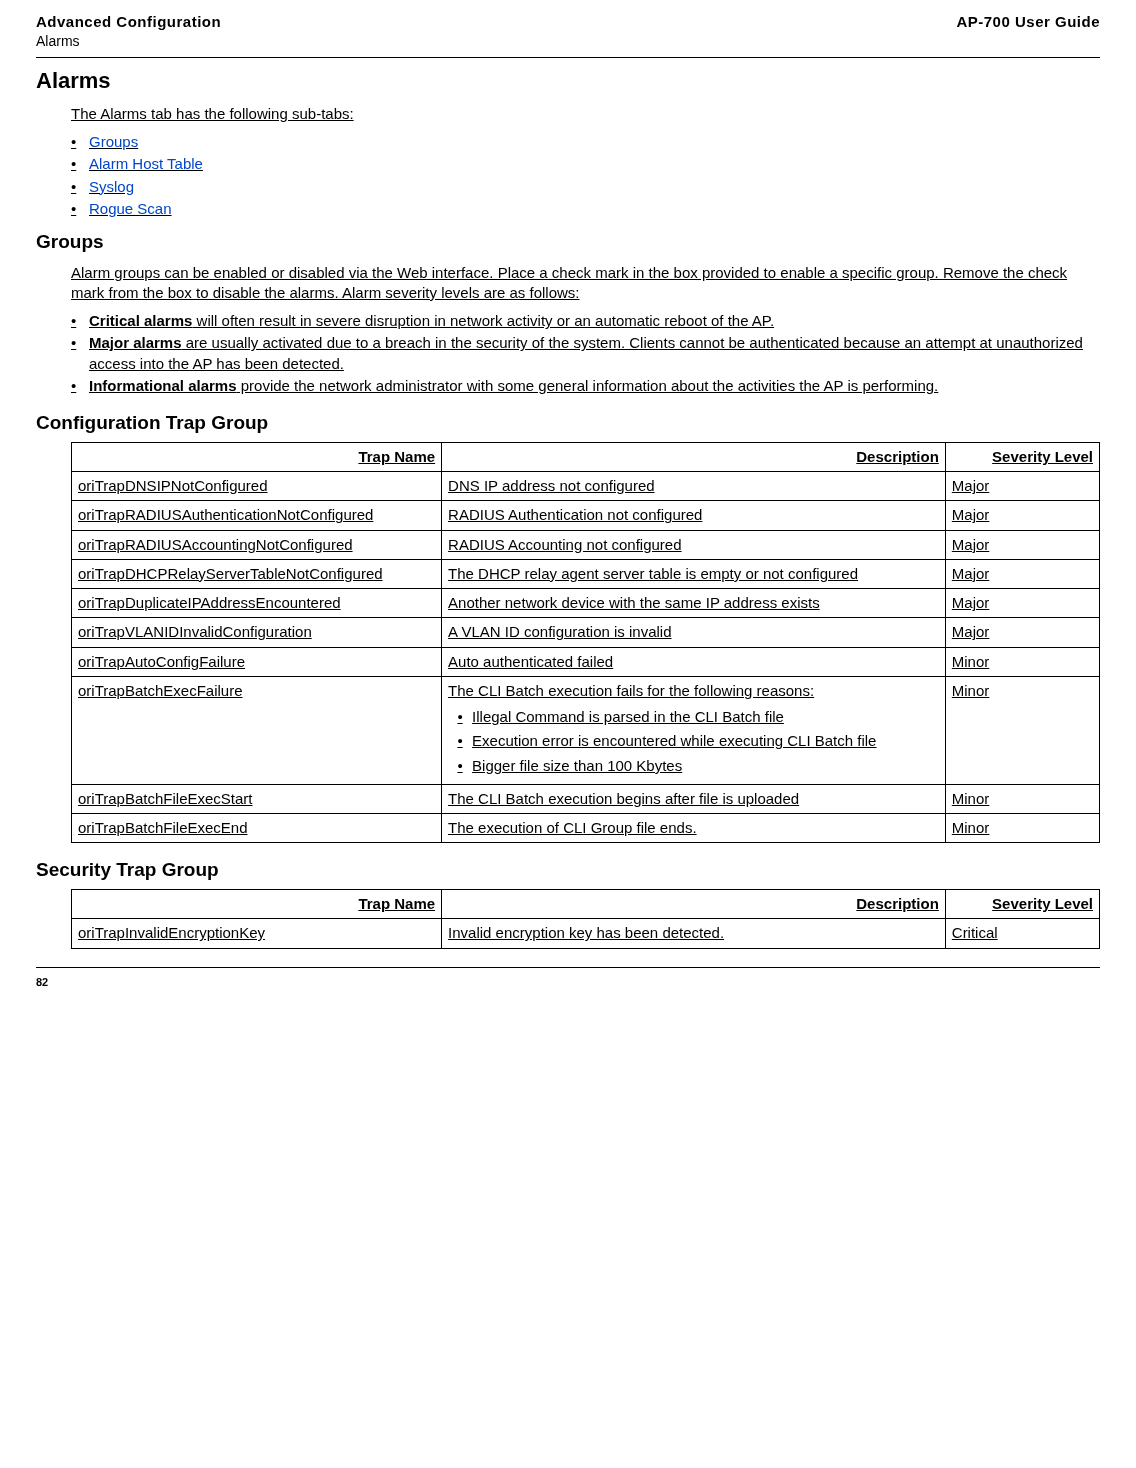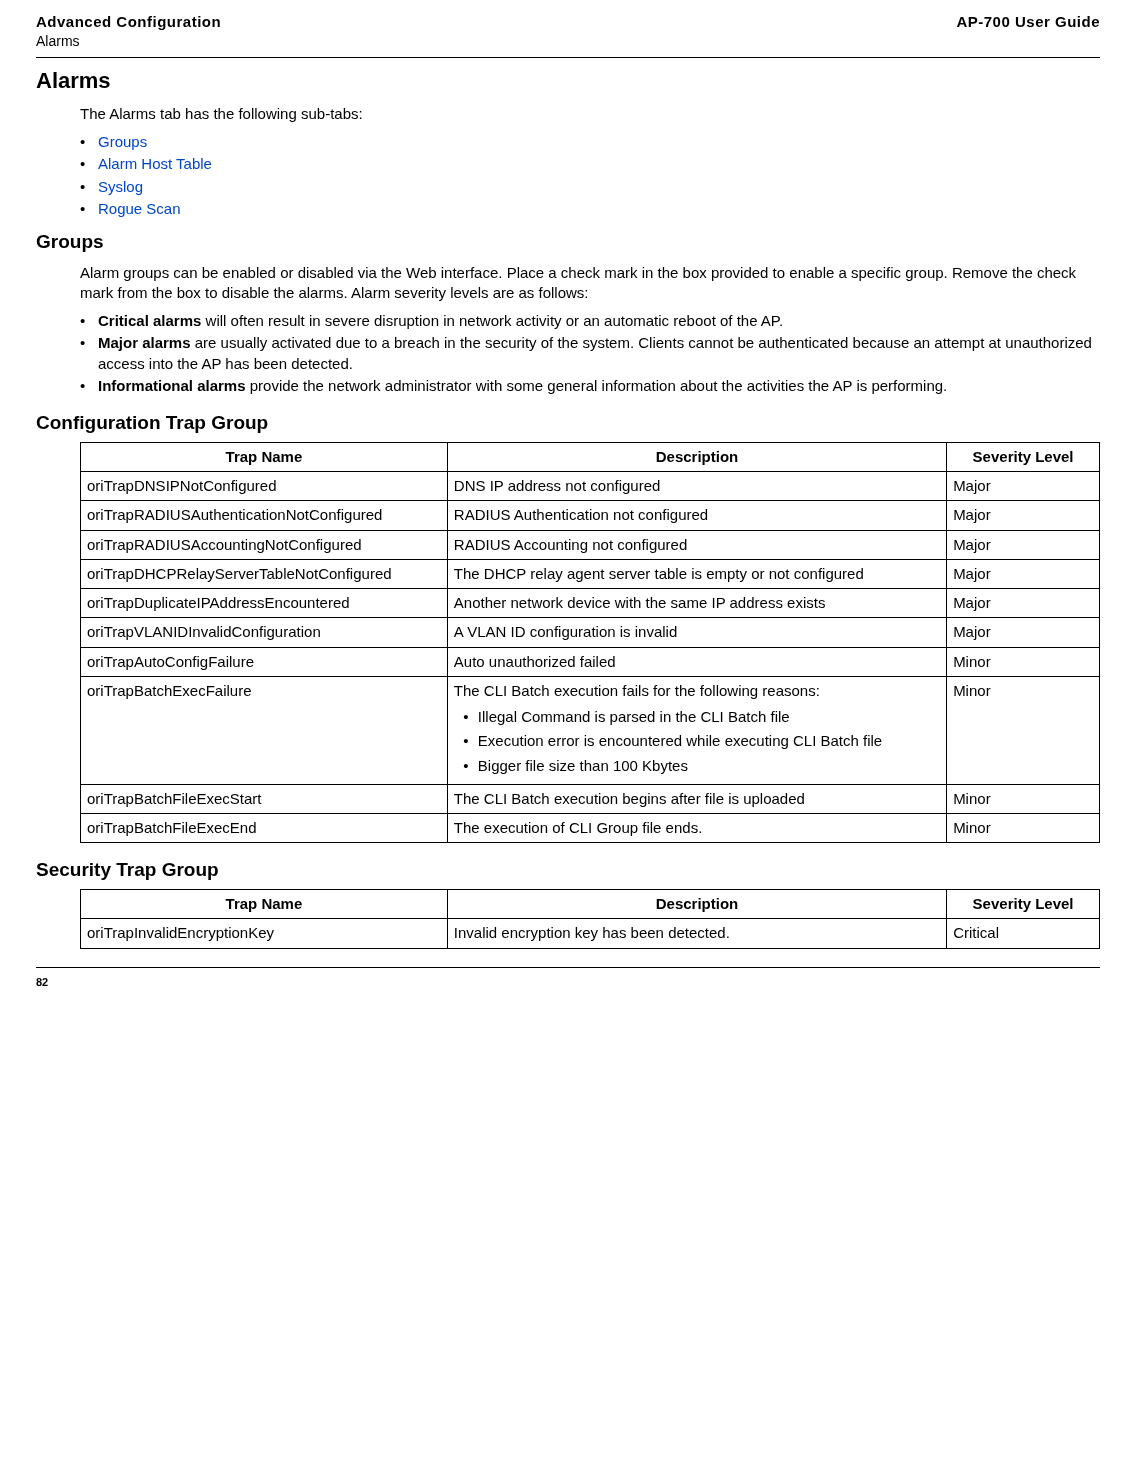--- a/index.html
+++ b/index.html
@@ -29,21 +29,21 @@
     font-weight: bold;
     letter-spacing: 0.5px;
     margin-left: 20px;
   }
   .hr-top { border: none; border-top: 1px solid #000; margin-top: 2px; margin-bottom: 8px; }
   h1.section {
     font-size: 22px;
     font-weight: bold;
     margin: 6px 0 8px 0;
   }
-  .indent { margin-left: 44px; }
+  .indent { margin-left: 35px; text-decoration: underline; }
   p.body { margin: 4px 0 8px 0; }
   ul.links, ul.bullets { list-style: none; margin: 2px 0 10px 0; }
   ul.links li, ul.bullets li { display: flex; align-items: flex-start; margin: 2px 0; }
   .bullet-dot { width: 18px; flex: 0 0 18px; }
   a.link { color: #0046c8; text-decoration: none; }
   h2.sub {
     font-size: 19px;
     font-weight: bold;
     margin: 10px 0 8px 0;
   }
@@ -60,21 +60,21 @@
   }
   table.trap th, table.trap td {
     border: 1px solid #000;
     padding: 4px 6px;
     vertical-align: top;
     text-align: left;
     font-size: 15px;
   }
   table.trap th {
     font-weight: bold;
-    text-align: center;
+    text-align: right;
   }
   .col-name { width: 36%; }
   .col-desc { width: 49%; }
   .col-sev  { width: 15%; }
   .nested-list { list-style: none; margin: 6px 0 0 0; padding: 0; }
   .nested-list li { display:flex; align-items:flex-start; margin: 4px 0; }
   .nested-bullet { width: 24px; flex: 0 0 24px; text-align: center; }
   .footer-hr { border: none; border-top: 1px solid #000; margin-top: 18px; }
   .page-num { text-align: left; font-weight: bold; margin-top: 7px; font-size: 11px; }
   b { font-weight: bold; }
@@ -172,21 +172,21 @@
       <td>Another network device with the same IP address exists</td>
       <td>Major</td>
     </tr>
     <tr>
       <td>oriTrapVLANIDInvalidConfiguration</td>
       <td>A VLAN ID configuration is invalid</td>
       <td>Major</td>
     </tr>
     <tr>
       <td>oriTrapAutoConfigFailure</td>
-      <td>Auto unauthorized failed</td>
+      <td>Auto authenticated failed</td>
       <td>Minor</td>
     </tr>
     <tr>
       <td>oriTrapBatchExecFailure</td>
       <td>
         <span>The CLI Batch execution fails for the following reasons:</span>
         <ul class="nested-list">
           <li>
                 <span class="nested-bullet">•</span>
                 <span>Illegal Command is parsed in the CLI Batch file</span>

